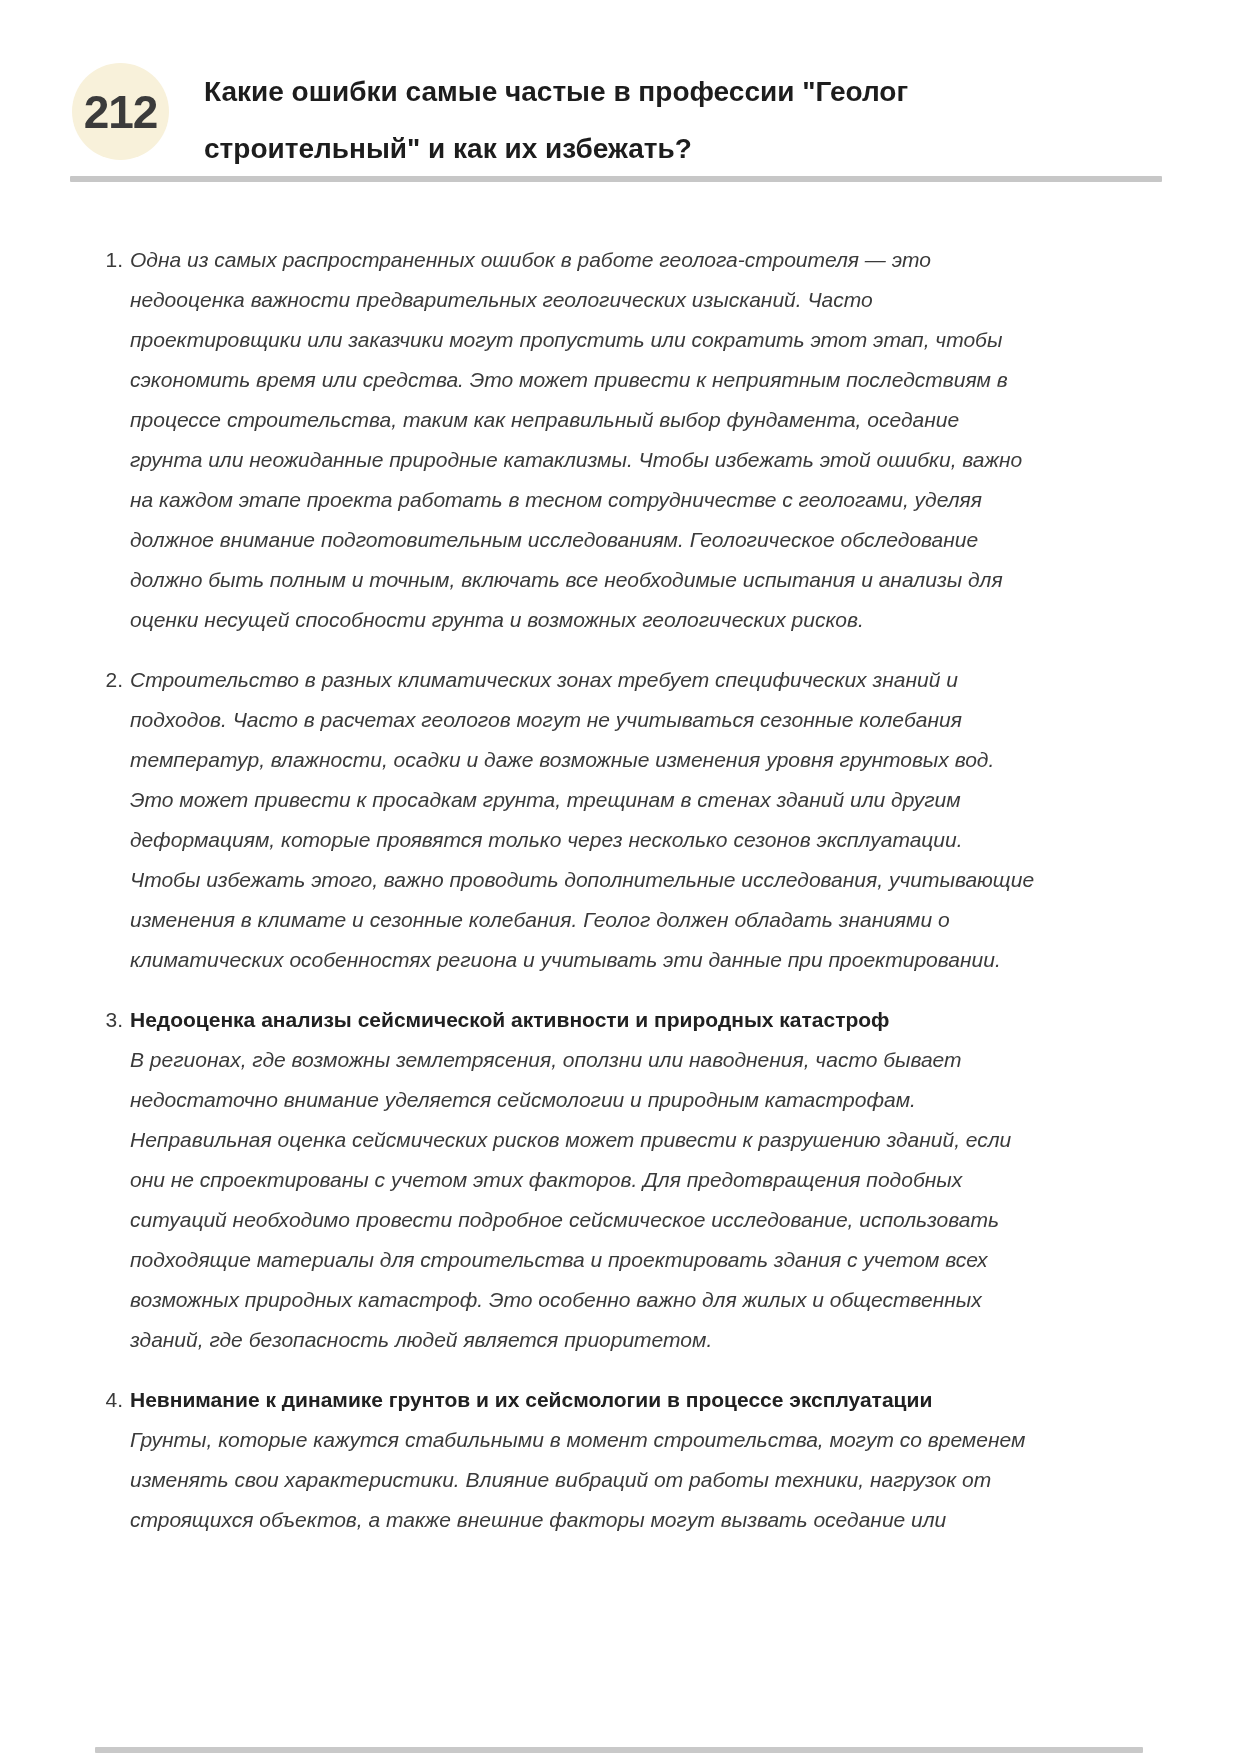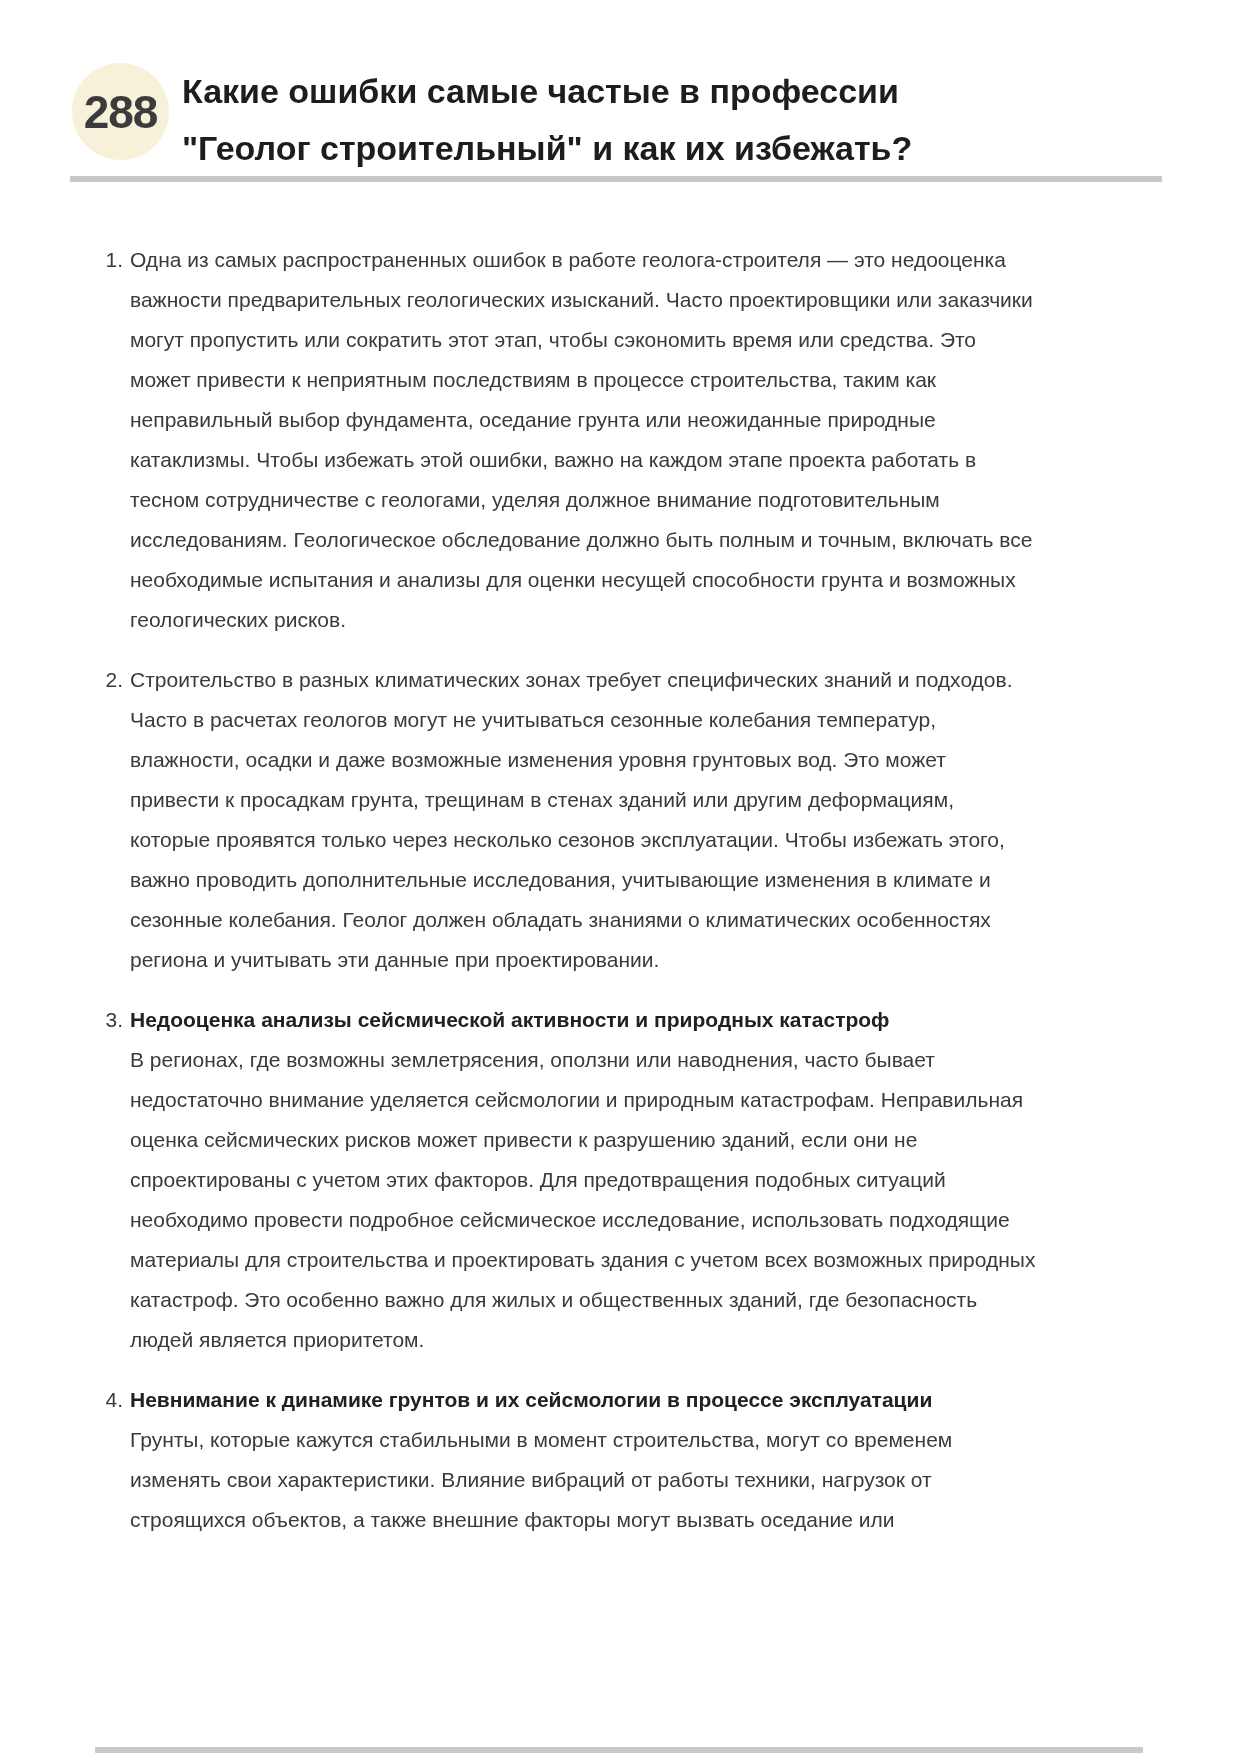--- a/index.html
+++ b/index.html
@@ -28,24 +28,24 @@
     background: #f8f1da;
     display: flex;
     align-items: center;
     justify-content: center;
     font-size: 46px;
     font-weight: 700;
     color: #3b3b3b;
     letter-spacing: -1px;
   }
   .title {
-    margin-left: 13px;
+    margin-left: 35px;
     padding-top: 5px;
     width: 845px;
-    font-size: 34px;
+    font-size: 28px;
     font-weight: 700;
     line-height: 57px;
     color: #1d1d1d;
   }
   .title-divider {
     position: absolute;
     top: 176px;
     left: 70px;
     width: 1092px;
     height: 6px;
@@ -72,39 +72,39 @@
     text-align: right;
     margin-right: 7px;
     color: #3a3a3a;
   }
   .item-content { width: 907px; }
   .item-heading {
     display: block;
     font-weight: 700;
     color: #212121;
   }
-  .item-body { display: block; }
+  .item-body { display: block; font-style: italic; }
   .next-divider {
     position: absolute;
     top: 1747px;
     left: 95px;
     width: 1048px;
     height: 6px;
     background: #c9c9c9;
     border-radius: 1px;
   }
 </style>
 </head>
 <body>
 
 <div class="page">
 
   <div class="header">
     <div class="badge">
-      <span>288</span>
+      <span>212</span>
     </div>
     <h1 class="title">Какие ошибки самые частые в профессии "Геолог строительный" и как их избежать?</h1>
   </div>
 
   <div class="title-divider"></div>
 
   <ol class="faq-list">
     <li class="faq-item">
       <span class="item-number">1.</span>
       <div class="item-content">

